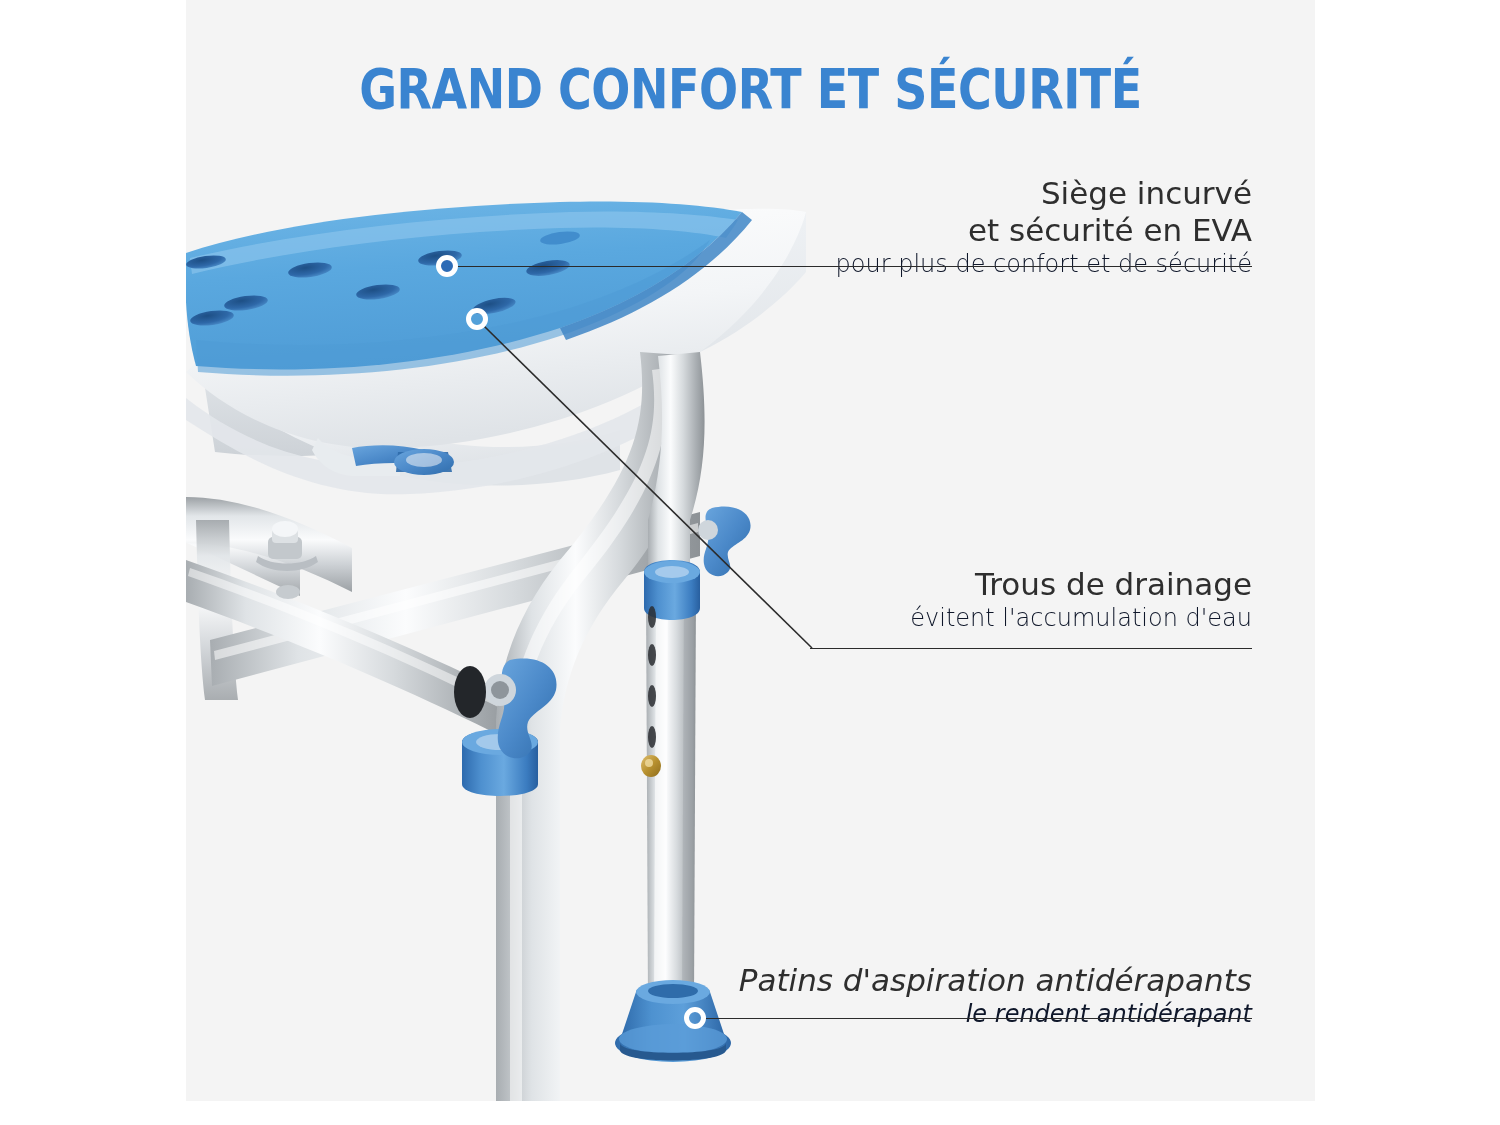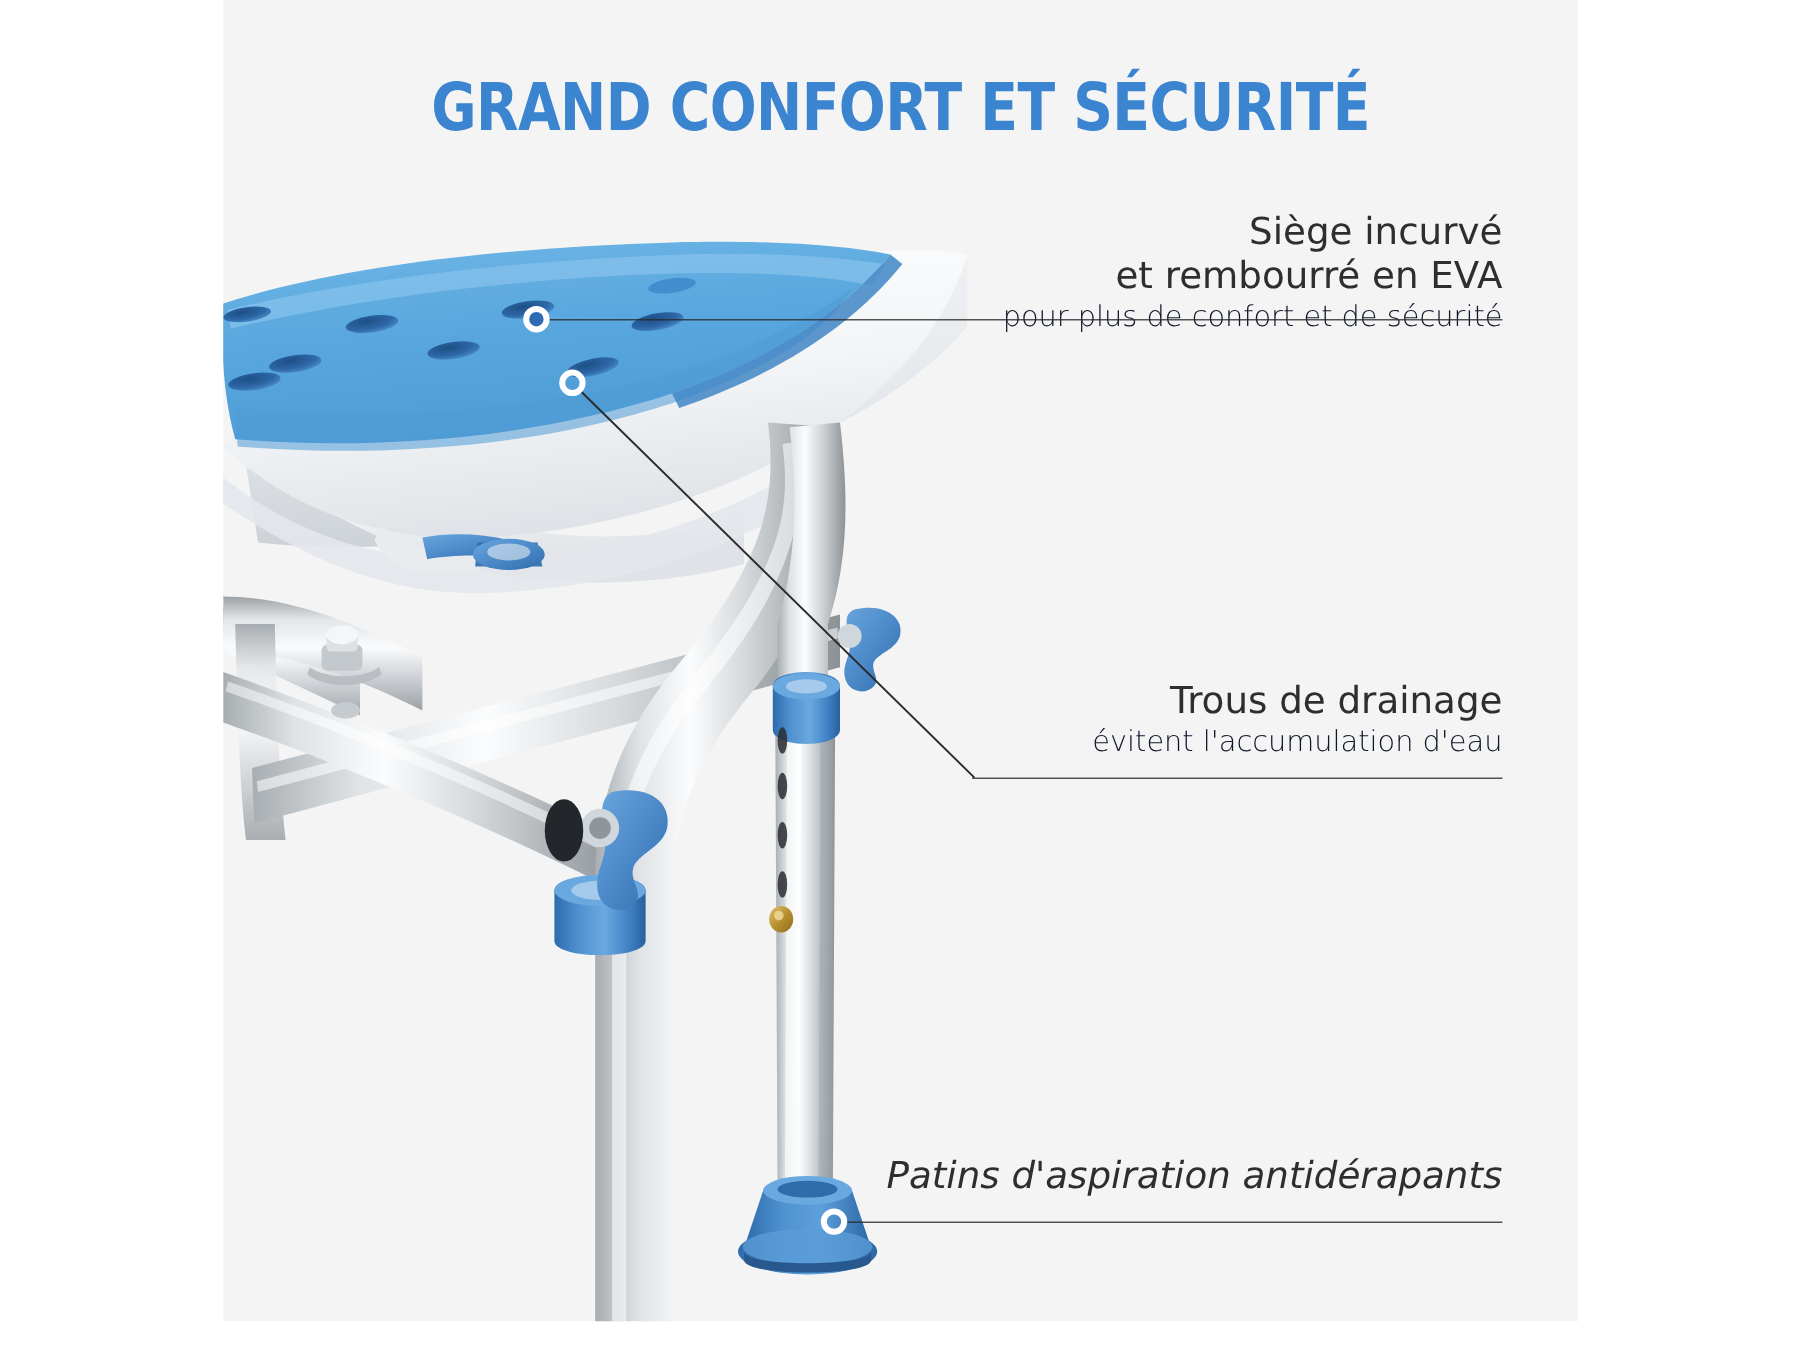--- a/index.html
+++ b/index.html
@@ -297,36 +297,37 @@
           <path d="M258,556 C272,566 302,566 316,556 L318,562 C302,574 272,574 256,562 Z" fill="#b9bec3"></path>
           <ellipse cx="288" cy="592" rx="12" ry="7" fill="#c6cbcf"></ellipse>
         </g>
 
       </g>
     </svg>
   </div>
 
   <div class="callout co-right" style="left:760px;top:155px;width:492px;">
     <div class="co-title">Siège incurvé</div>
-    <div class="co-title">et rembourré en EVA</div>
+    <div class="co-title">et sécurité en EVA</div>
     <div class="co-sub">pour plus de confort et de sécurité</div>
   </div>
   <div class="rule" style="left:447px;top:266px;width:805px;"></div>
   <div class="dot" style="left:436px;top:255px;"></div>
 
   <div class="callout co-right" style="left:760px;top:546px;width:492px;">
     <div class="co-title">Trous de drainage</div>
     <div class="co-sub">évitent l'accumulation d'eau</div>
   </div>
   <div class="rule" style="left:810px;top:648px;width:442px;"></div>
 
   <svg width="1500" height="1125" style="position:absolute;left:0;top:0;pointer-events:none;">
     <line x1="484" y1="326" x2="812" y2="648" stroke="#2b2b2b" stroke-width="1.6"></line>
   </svg>
   <div class="dot hollow" style="left:466px;top:308px;"></div>
 
   <div class="callout co-right" style="left:700px;top:942px;width:552px;font-style:italic;">
     <div class="co-title">Patins d'aspiration antidérapants</div>
+    <div class="co-sub">le rendent antidérapant</div>
   </div>
   <div class="rule" style="left:706px;top:1018px;width:546px;"></div>
   <div class="dot hollow" style="left:684px;top:1007px;"></div>
 
 </div>
 
 </body></html>

